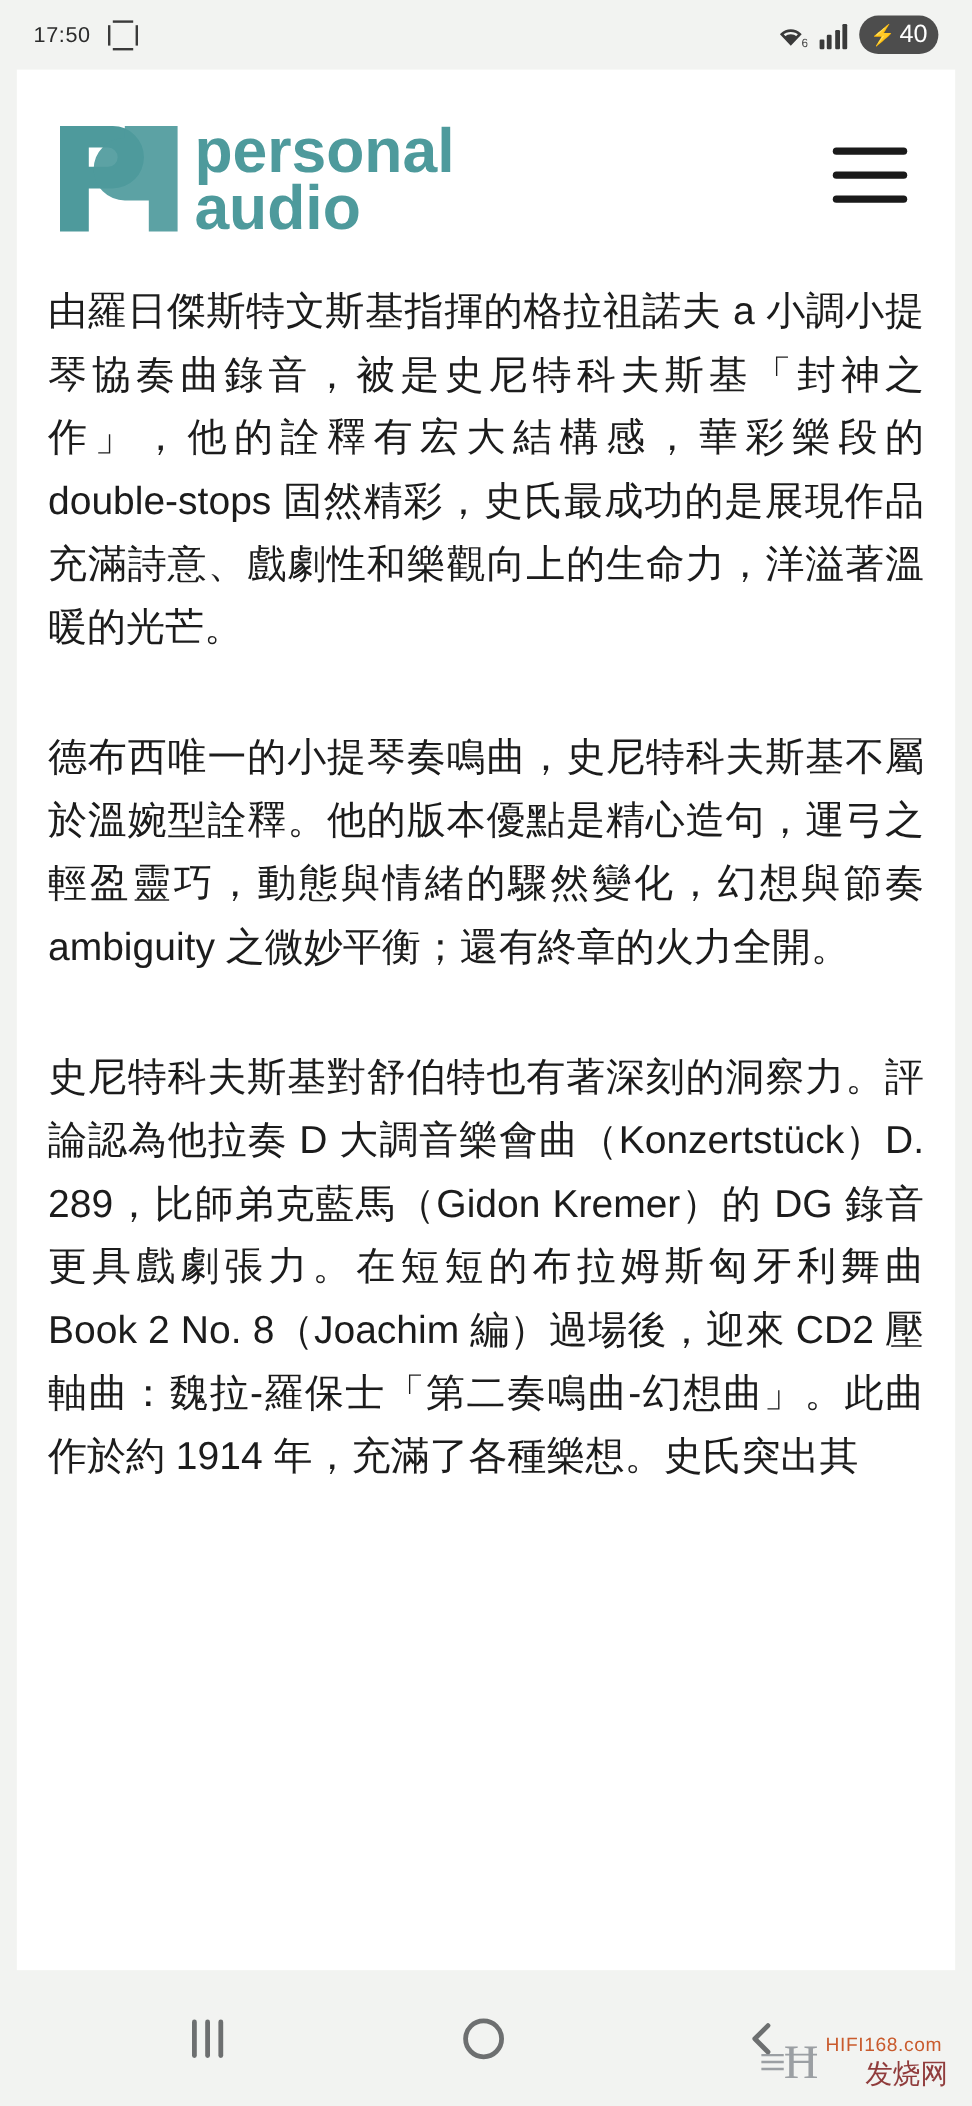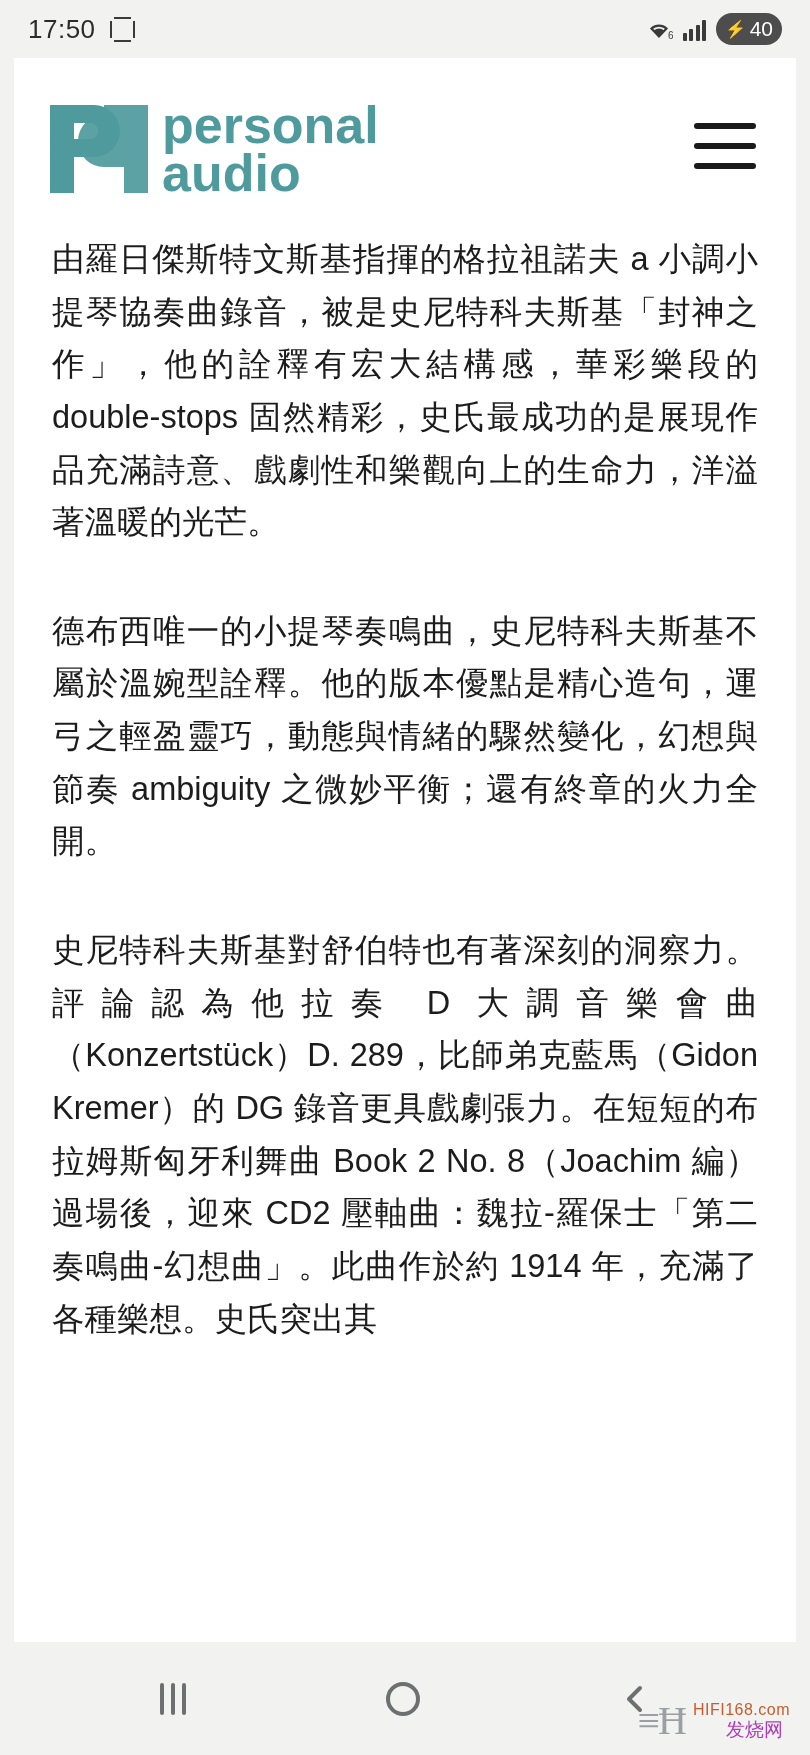--- a/index.html
+++ b/index.html
@@ -24,21 +24,21 @@
     justify-content: space-between;
     padding: 0 28px;
     box-sizing: border-box;
   }
   .status-left {
     display: flex;
     align-items: center;
     gap: 14px;
   }
   .status-time {
-    font-size: 26px;
+    font-size: 18px;
     color: #2b2b2b;
     letter-spacing: 0.5px;
   }
   .screenshot-icon {
     width: 25px;
     height: 25px;
     position: relative;
     display: inline-block;
   }
   .screenshot-icon::before,
@@ -139,21 +139,21 @@
   }
   .menu-button span {
     display: block;
     height: 6px;
     border-radius: 3px;
     background: #1a1a1a;
     width: 100%;
   }
 
   .article {
-    padding: 0 38px;
+    padding: 0 26px;
     box-sizing: border-box;
   }
   .article p {
     margin: 0 0 56px 0;
     font-family: "Liberation Sans", sans-serif;
     font-size: 32.5px;
     line-height: 1.62;
     color: #1c1c1c;
     text-align: justify;
     text-justify: inter-ideograph;
@@ -216,22 +216,22 @@
     display: flex;
     flex-direction: column;
     line-height: 1.15;
   }
   .wm-top {
     font-size: 16px;
     color: #c2410c;
     letter-spacing: 0.5px;
   }
   .wm-bottom {
-    font-size: 19px;
-    color: #a21caf;
+    font-size: 23px;
+    color: #7f1d1d;
     margin-left: 33px;
   }
 </style>
 </head>
 <body>
 
 <div class="status-bar">
   <div class="status-left">
     <span class="status-time">17:50</span>
     <span class="screenshot-icon"></span>

